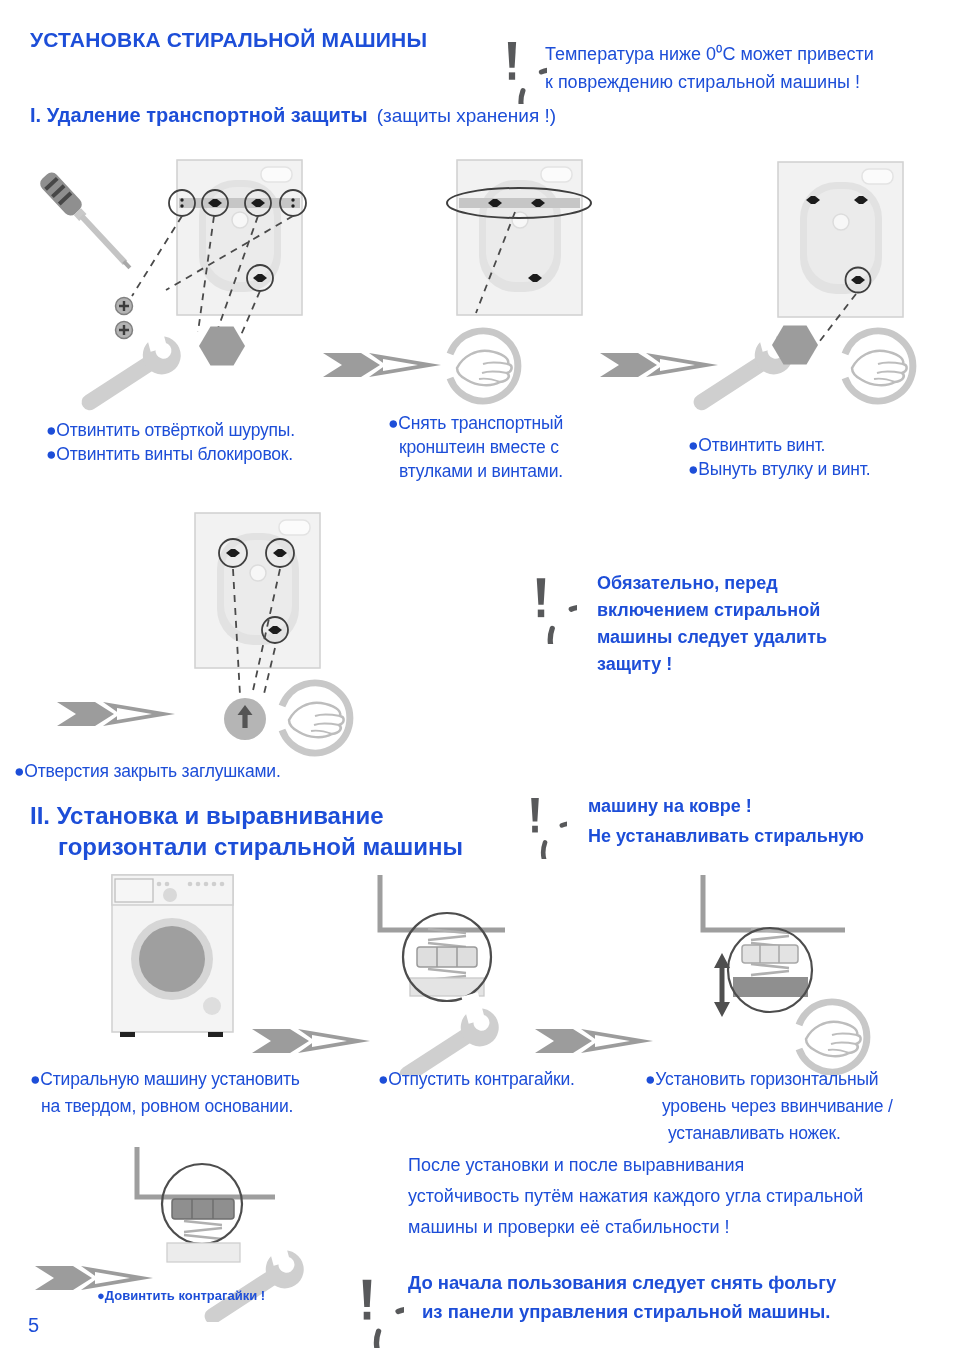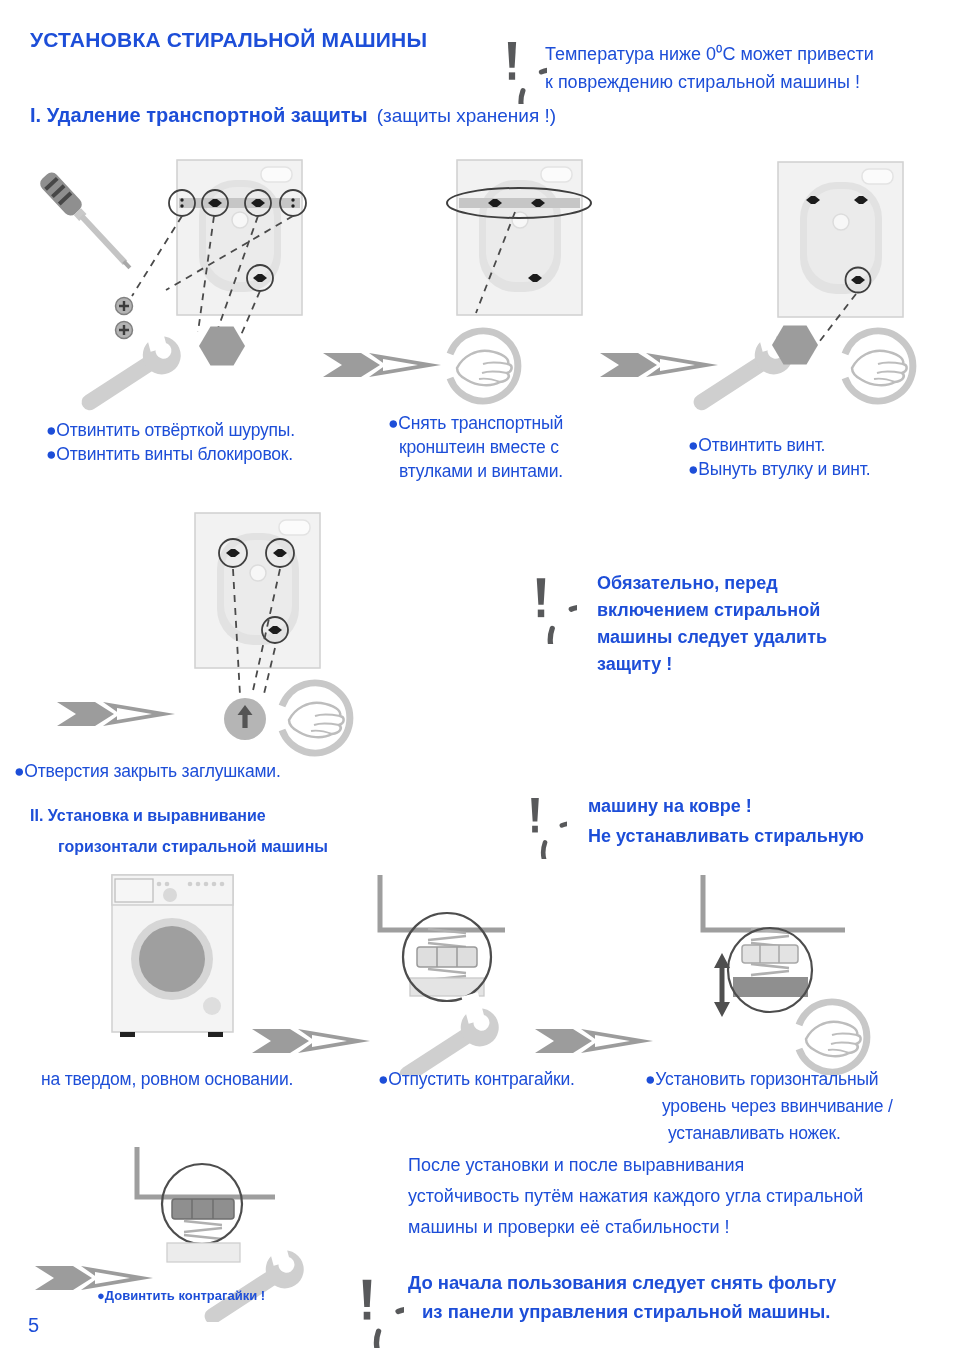--- a/index.html
+++ b/index.html
@@ -8,21 +8,21 @@
     font-family:"Liberation Sans", sans-serif;color:#1d4ed8;
   }
   .abs{position:absolute;}
   .title{font-size:21px;font-weight:bold;letter-spacing:0.2px;}
   .h1{font-size:20px;font-weight:bold;}
   .h1 .note{font-weight:normal;font-size:19px;margin-left:9px;}
   .body-line{font-size:17.5px;line-height:24px;letter-spacing:-0.2px;white-space:nowrap;}
   .body-line.indent{padding-left:11px;}
   .warn-text{font-size:18px;line-height:28px;white-space:nowrap;}
   .warn-text.bold{font-weight:bold;line-height:27px;}
-  .sec2h{font-size:16px;font-weight:bold;line-height:31px;white-space:nowrap;}
+  .sec2h{font-size:24px;font-weight:bold;line-height:31px;white-space:nowrap;}
   .sec2h .l2{padding-left:28px;}
   .para-line{font-size:18px;line-height:31px;white-space:nowrap;}
   .bold-step{font-size:13px;font-weight:bold;white-space:nowrap;}
   .pagenum{font-size:20px;}
   svg{display:block;}
 </style>
 </head>
 <body>
 
 <div class="page">
@@ -262,20 +262,21 @@
       <g>
         <path d="M 722,100 V 140" stroke="#4f4f4f" stroke-width="5"></path>
         <polygon points="714,103 722,88 730,103" fill="#4f4f4f"></polygon>
         <polygon points="714,137 722,152 730,137" fill="#4f4f4f"></polygon>
       </g>
       <use href="#handGlyph" transform="translate(832,172)"></use>
     </g>
   </svg>
 
   <div class="abs" style="left:30px;top:1066px;">
+    <div class="body-line" style="line-height:27px;">●Стиральную машину установить</div>
     <div class="body-line indent" style="line-height:27px;">на твердом, ровном основании.</div>
   </div>
   <div class="abs body-line" style="left:378px;top:1066px;line-height:27px;">●Отпустить контрагайки.</div>
   <div class="abs" style="left:645px;top:1066px;">
     <div class="body-line" style="line-height:27px;">●Установить горизонтальный</div>
     <div class="body-line" style="line-height:27px;padding-left:17px;">уровень через ввинчивание /</div>
     <div class="body-line" style="line-height:27px;padding-left:23px;">устанавливать ножек.</div>
   </div>
 
   <svg class="abs" style="left:0;top:1142px;" width="330" height="180" viewBox="0 0 330 180">

